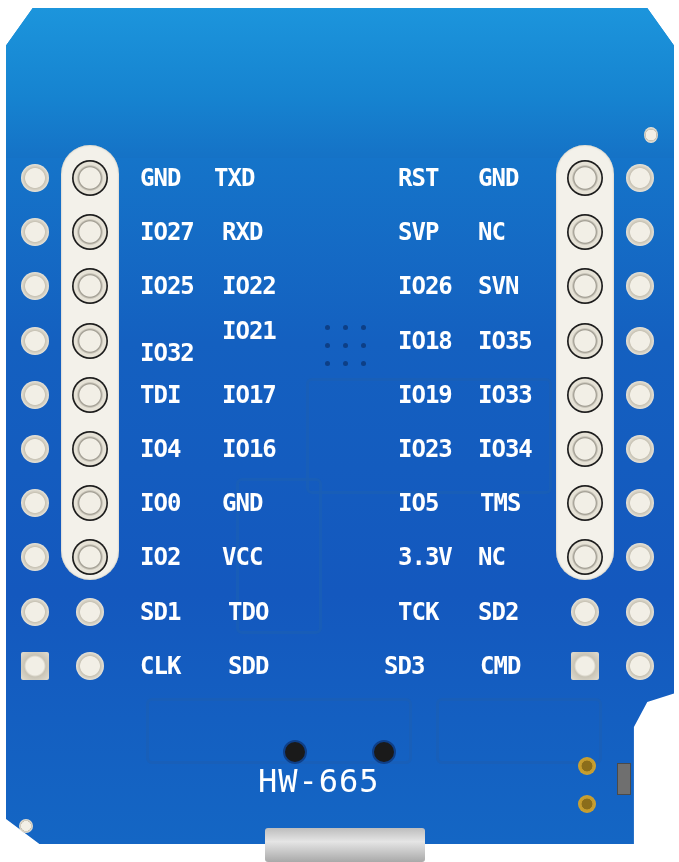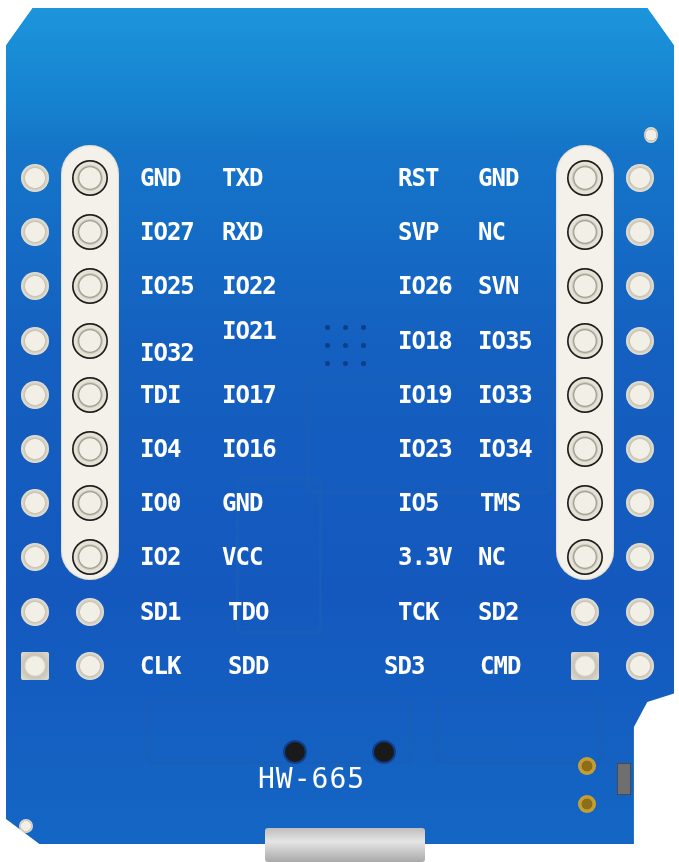--- a/index.html
+++ b/index.html
@@ -24,21 +24,21 @@
   }
   .pin.ring {
     background: radial-gradient(circle, #f2efe6 0 40%, #9e9a8f 44%, #e6e2d6 52%, #e6e2d6 62%, #1c1c1c 66%, #1c1c1c 80%, transparent 84%);
     width:36px; height:36px; margin:-18px 0 0 -18px;
   }
   .pin.square { border-radius:2px; background: radial-gradient(circle, #f2efe6 0 45%, #c9c4b6 55%, #e3dfd3 100%); }
   .label {
     position:absolute; color:#ffffff; font-family:"DejaVu Sans Mono", monospace; font-weight:bold;
     font-size:24px; letter-spacing:-1px; line-height:28px; transform:translateY(-14px);
   }
-  .silk { position:absolute; color:#ffffff; font-family:"DejaVu Sans Mono", monospace; font-size:28px; letter-spacing:1px; }
+  .silk { position:absolute; color:#ffffff; font-family:"DejaVu Sans Mono", monospace; font-size:32px; letter-spacing:1px; }
   .via { position:absolute; width:5px; height:5px; border-radius:50%; background:#0d3f86; }
   .hole { position:absolute; width:20px; height:20px; border-radius:50%; background:#1a1a1a; border:2px solid #0e3f88; }
   .gold { position:absolute; width:18px; height:18px; border-radius:50%; background:radial-gradient(circle,#8b6d1a 0 40%,#c39a2c 45%,#d2aa3c 100%); }
   .usb { position:absolute; left:265px; top:828px; width:160px; height:34px; background:linear-gradient(180deg,#bdbdbd,#e5e5e5 40%,#a9a9a9); border-radius:3px; }
   .switch { position:absolute; left:617px; top:763px; width:12px; height:30px; background:#6f6f6f; border:1px solid #4a4a4a; }
 </style>
 </head>
 <body>
 
 <div class="board">
@@ -66,21 +66,21 @@
 
 <div id="left-rows"></div>
 
 <div id="right-rows"></div>
 
 <div>
   <div>
       <div class="pin" style="left:35px;top:178px"></div>
       <div class="pin ring" style="left:90px;top:178px"></div>
       <span class="label" style="left:140px;top:178px">GND</span>
-      <span class="label" style="left:222px;top:178px">TXD</span>
+      <span class="label" style="left:214px;top:178px">TXD</span>
     </div>
   <div>
       <div class="pin" style="left:35px;top:232px"></div>
       <div class="pin ring" style="left:90px;top:232px"></div>
       <span class="label" style="left:140px;top:232px">IO27</span>
       <span class="label" style="left:222px;top:232px">RXD</span>
     </div>
   <div>
       <div class="pin" style="left:35px;top:286px"></div>
       <div class="pin ring" style="left:90px;top:286px"></div>

